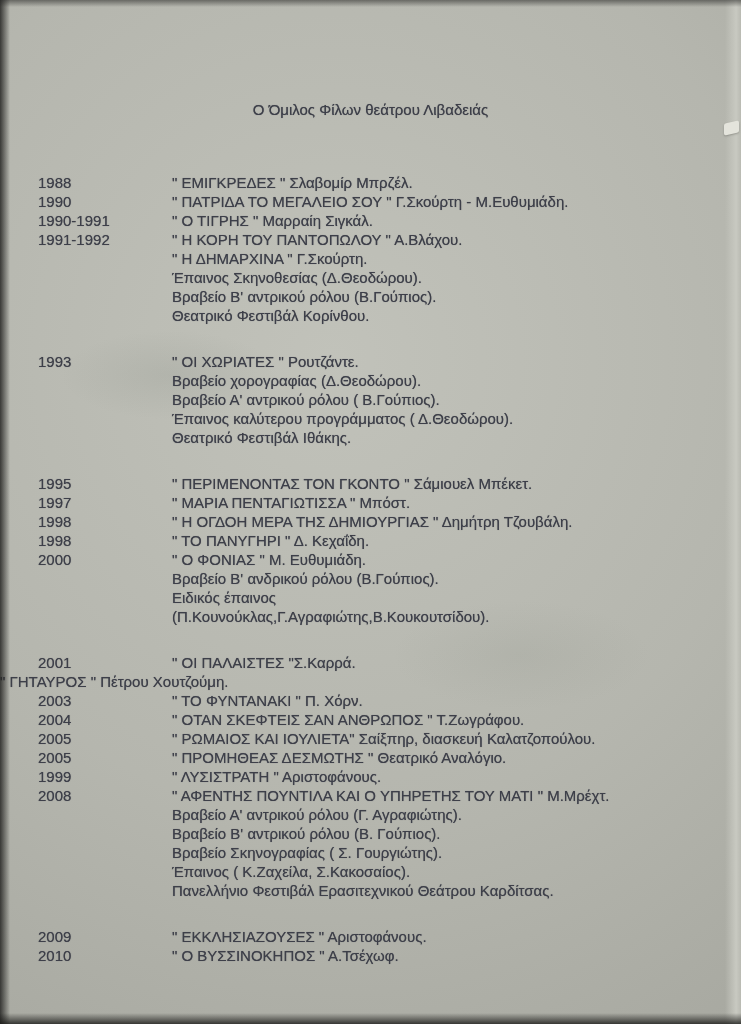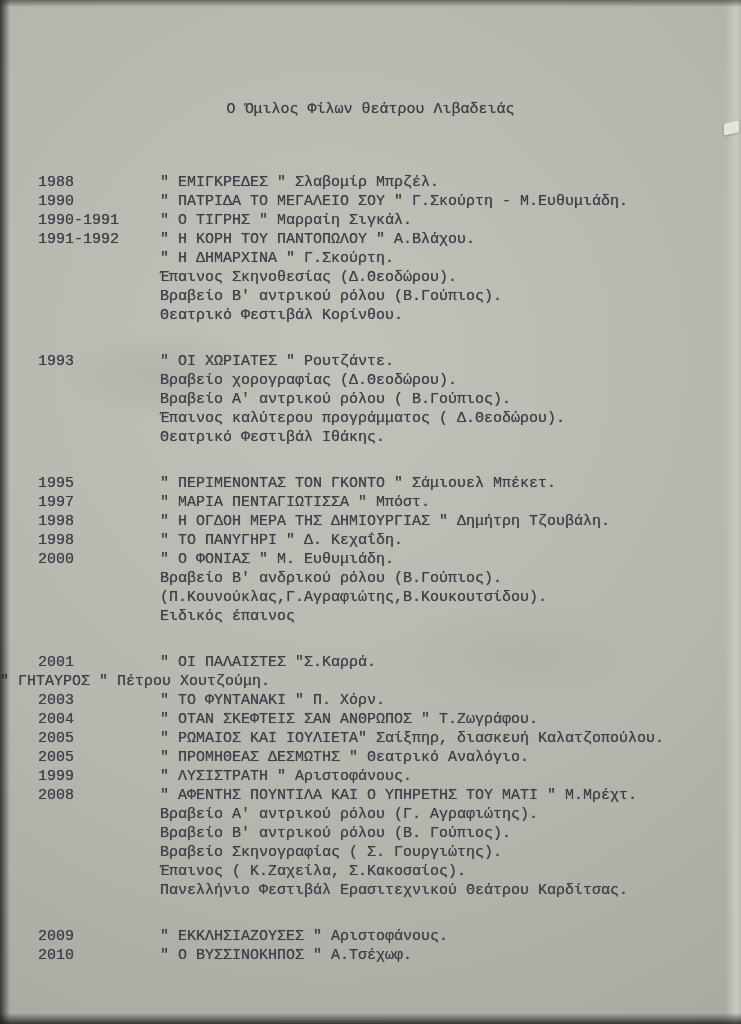--- a/index.html
+++ b/index.html
@@ -3,21 +3,21 @@
 <meta charset="utf-8">
 <style>
   html,body{margin:0;padding:0;background:#888;}
   .page{
     position:relative;
     width:741px;height:1024px;
     margin:0;
     overflow:hidden;
     background:
       radial-gradient(ellipse 120% 90% at 45% 35%, #c1c2ba 0%, #b5b6ae 50%, #a8a9a1 85%, #9b9c94 100%);
-    font-family:Liberation Mono, monospace;
+    font-family:Liberation Sans, sans-serif;
     color:var(--ink,#3d3f49);
   }
   
   .edge-left{
     position:absolute;left:0;top:0;bottom:0;width:10px;
     background:linear-gradient(to right, rgba(35,35,33,0.85), rgba(35,35,33,0));
     z-index:3;
   }
   .edge-top{
     position:absolute;left:0;top:0;right:0;height:7px;
@@ -48,21 +48,21 @@
     background:radial-gradient(ellipse, rgba(135,140,130,0.14), rgba(135,140,130,0) 70%);z-index:1;}
 
   .doc{
     position:absolute;left:0;top:0;width:100%;z-index:2;
     font-size:15px;line-height:19px;
     text-shadow:0 0 0.7px rgba(58,60,70,0.75);
   }
   .hdr{margin-top:62px;text-align:center;white-space:pre;}
   .hdr .l2{margin-top:5px;}
   .list{margin-top:16px;}
-  .entry{display:flex;align-items:flex-start;}
+  .entry{display:flex;align-items:flex-start;gap:12px;}
   .entry.gap{margin-top:27px;}
   .year{flex:0 0 122px;padding-left:38px;white-space:pre;}
   .lines{flex:1;min-width:0;}
   .line{white-space:pre;}
 </style>
 </head>
 <body>
 
 <div class="page" style="--ink: #3d3f49;">
   <div class="stain1"></div>
@@ -133,22 +133,22 @@
           <div class="year">1998</div>
           <div class="lines">
             <div class="line">" ΤΟ ΠΑΝΥΓΗΡΙ " Δ. Κεχαΐδη.</div>
           </div>
         </div>
         <div class="entry">
           <div class="year">2000</div>
           <div class="lines">
             <div class="line">" Ο ΦΟΝΙΑΣ " Μ. Ευθυμιάδη.</div>
             <div class="line">Βραβείο Β' ανδρικού ρόλου (Β.Γούπιος).</div>
+            <div class="line">Ειδικός έπαινος</div>
             <div class="line">(Π.Κουνούκλας,Γ.Αγραφιώτης,Β.Κουκουτσίδου).</div>
-            <div class="line">Ειδικός έπαινος</div>
           </div>
         </div>
         <div class="entry gap">
           <div class="year">2001</div>
           <div class="lines">
             <div class="line">" ΟΙ ΠΑΛΑΙΣΤΕΣ "Σ.Καρρά.</div>
           </div>
         </div>
         <div class="entry">
           <div class="lines">

